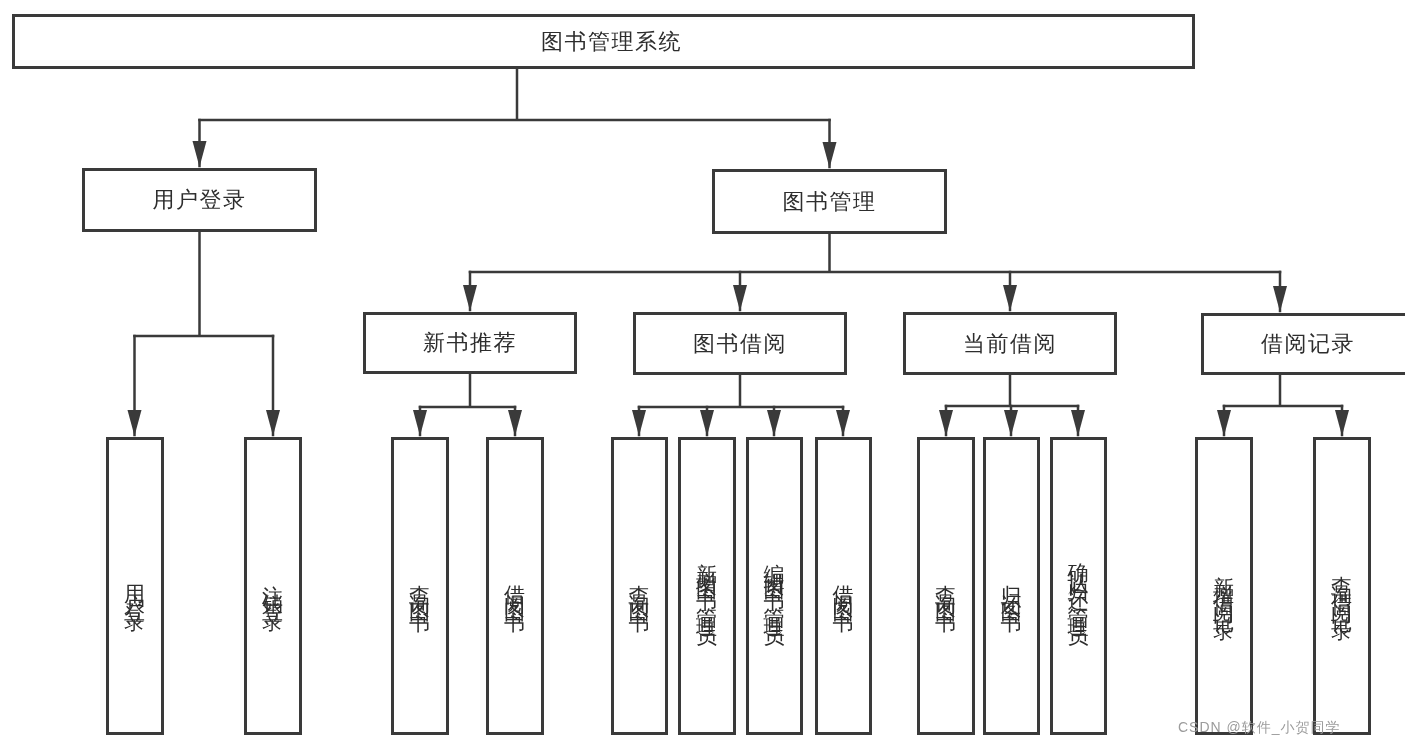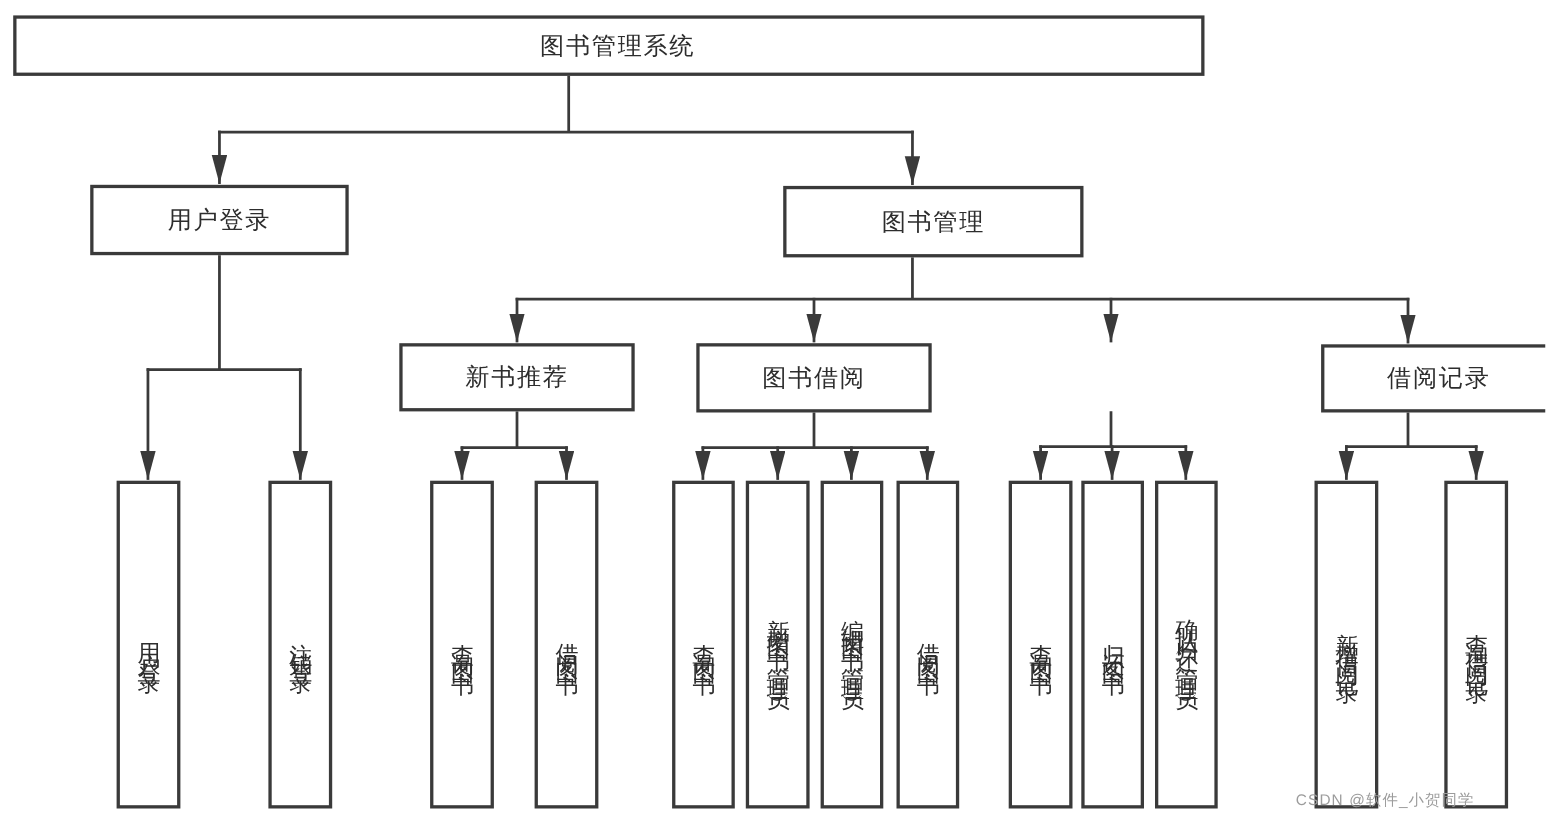--- a/index.html
+++ b/index.html
@@ -111,27 +111,28 @@
       <line x1="1078" y1="406" x2="1078" y2="435" marker-end="url(#arrow)"></line>
     </g>
 
     <g stroke="#3a3a3a" stroke-width="2.5" fill="none" stroke-linecap="square">
       <path d="M1280,375 V406 M1224,406 H1342"></path>
       <line x1="1224" y1="406" x2="1224" y2="435" marker-end="url(#arrow)"></line>
       <line x1="1342" y1="406" x2="1342" y2="435" marker-end="url(#arrow)"></line>
     </g>
   </svg>
 
-  <div class="node h" style="left:12px; top:14px; width:1083px; height:55px;padding-left:16px;">图书管理系统</div>
+  <div class="node h" style="left:12px; top:14px; width:1183px; height:55px;padding-left:16px;">图书管理系统</div>
 
   <div class="node h" style="left:82px; top:168px; width:235px; height:64px;">用户登录</div>
-  <div class="node h" style="left:712px; top:169px; width:273px; height:65px;">图书管理</div>
+  <div class="node h" style="left:712px; top:169px; width:235px; height:65px;">图书管理</div>
 
   <div class="node h" style="left:633px; top:312px; width:214px; height:63px;">图书借阅</div>
   <div class="node h" style="left:363px; top:312px; width:214px; height:62px;">新书推荐</div>
+  <div class="node h" style="left:903px; top:312px; width:214px; height:63px;">当前借阅</div>
   <div class="node h" style="left:1173px; top:313px; width:214px; height:62px;margin-left:28px;">借阅记录</div>
 
   <div class="node leaf" style="left:106px; top:437px; width:58px; height:298px;">
     <span class="vtext">用户登录</span>
   </div>
   <div class="node leaf" style="left:244px; top:437px; width:58px; height:298px;">
     <span class="vtext">注销登录</span>
   </div>
 
   <div class="node leaf" style="left:391px; top:437px; width:58px; height:298px;">

